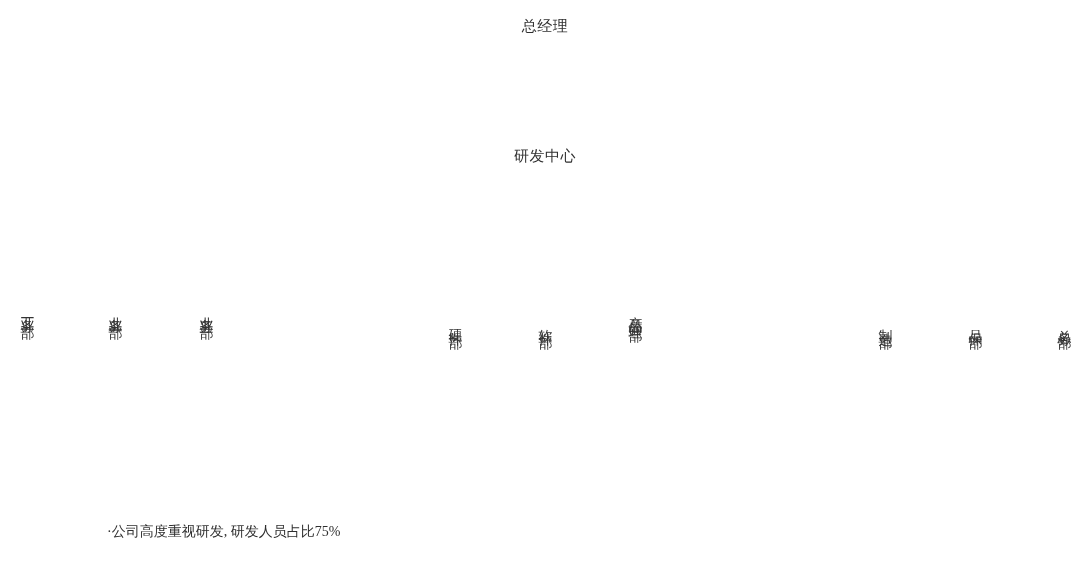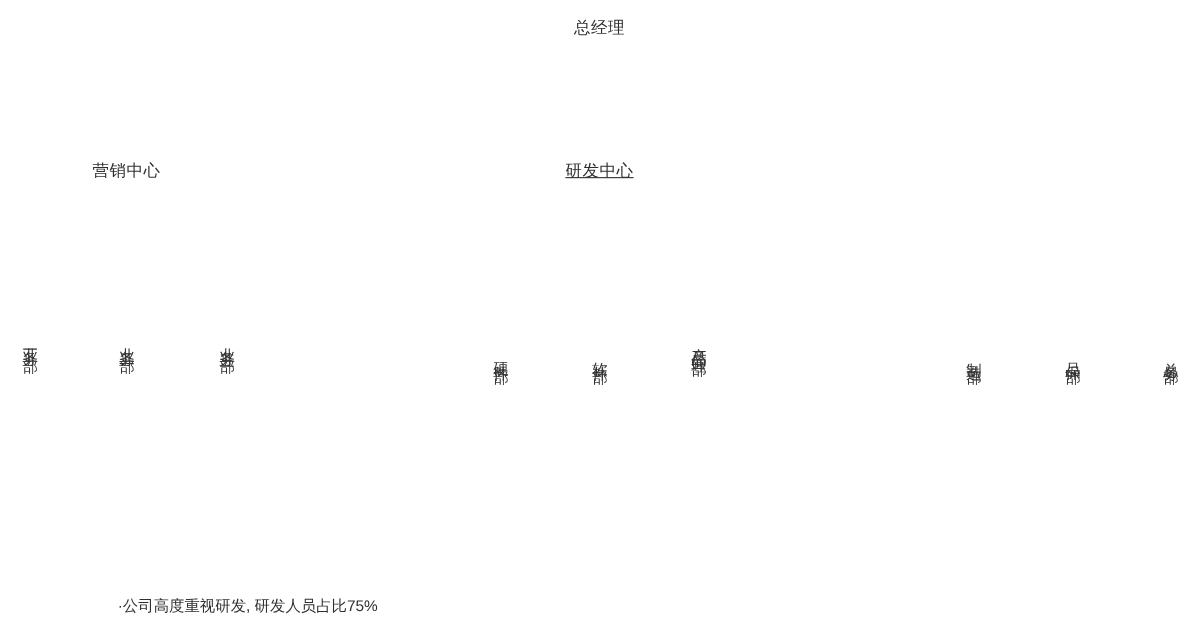--- a/index.html
+++ b/index.html
@@ -41,21 +41,21 @@
     top: 145px;
     width: 160px;
     text-align: center;
     font-size: 15px;
     line-height: 21px;
     letter-spacing: 0.5px;
     color: #2f2f2f;
     white-space: nowrap;
   }
   .division-node.d0 { left: 35px; }
-  .division-node.d1 { left: 465px; text-decoration: underline; }
+  .division-node.d1 { left: 465px; }
   .division-node.d2 { left: 895px; }
 
   
   .dept-node {
     position: absolute;
     top: 305px;
     width: 26px;
     font-size: 14px;
     line-height: 22px;
     color: #333333;
@@ -79,37 +79,37 @@
   .dept-node.p7  { left: 961px; }
   .dept-node.p8  { left: 1050px; }
 
   
   .dept-node.len3 { top: 318px; }
   .dept-node.len4 { top: 305px; }
 
   
   .footnote {
     position: absolute;
-    top: 540px;
+    top: 522px;
     font-size: 14px;
     line-height: 20px;
     color: #2f2f2f;
     white-space: nowrap;
+    font-family: Liberation Serif, serif;
   }
   .footnote.f0 { left: 107px; }
   .footnote.f1 { left: 710px; }
 </style>
 </head>
 <body>
 
 <div id="org-chart">
 
   <div class="root-node">总经理</div>
 
-  <div class="division-node d0">营销中心</div>
   <div class="division-node d1">研发中心</div>
 
   <div class="dept-node p0 len4">业务一部</div>
   <div class="dept-node p1 len4">业务二部</div>
   <div class="dept-node p2 len4">业务三部</div>
 
   <div class="dept-node p3 len3">硬件部</div>
   <div class="dept-node p4 len3">软件部</div>
   <div class="dept-node p5 len4">产品管理部</div>
 

